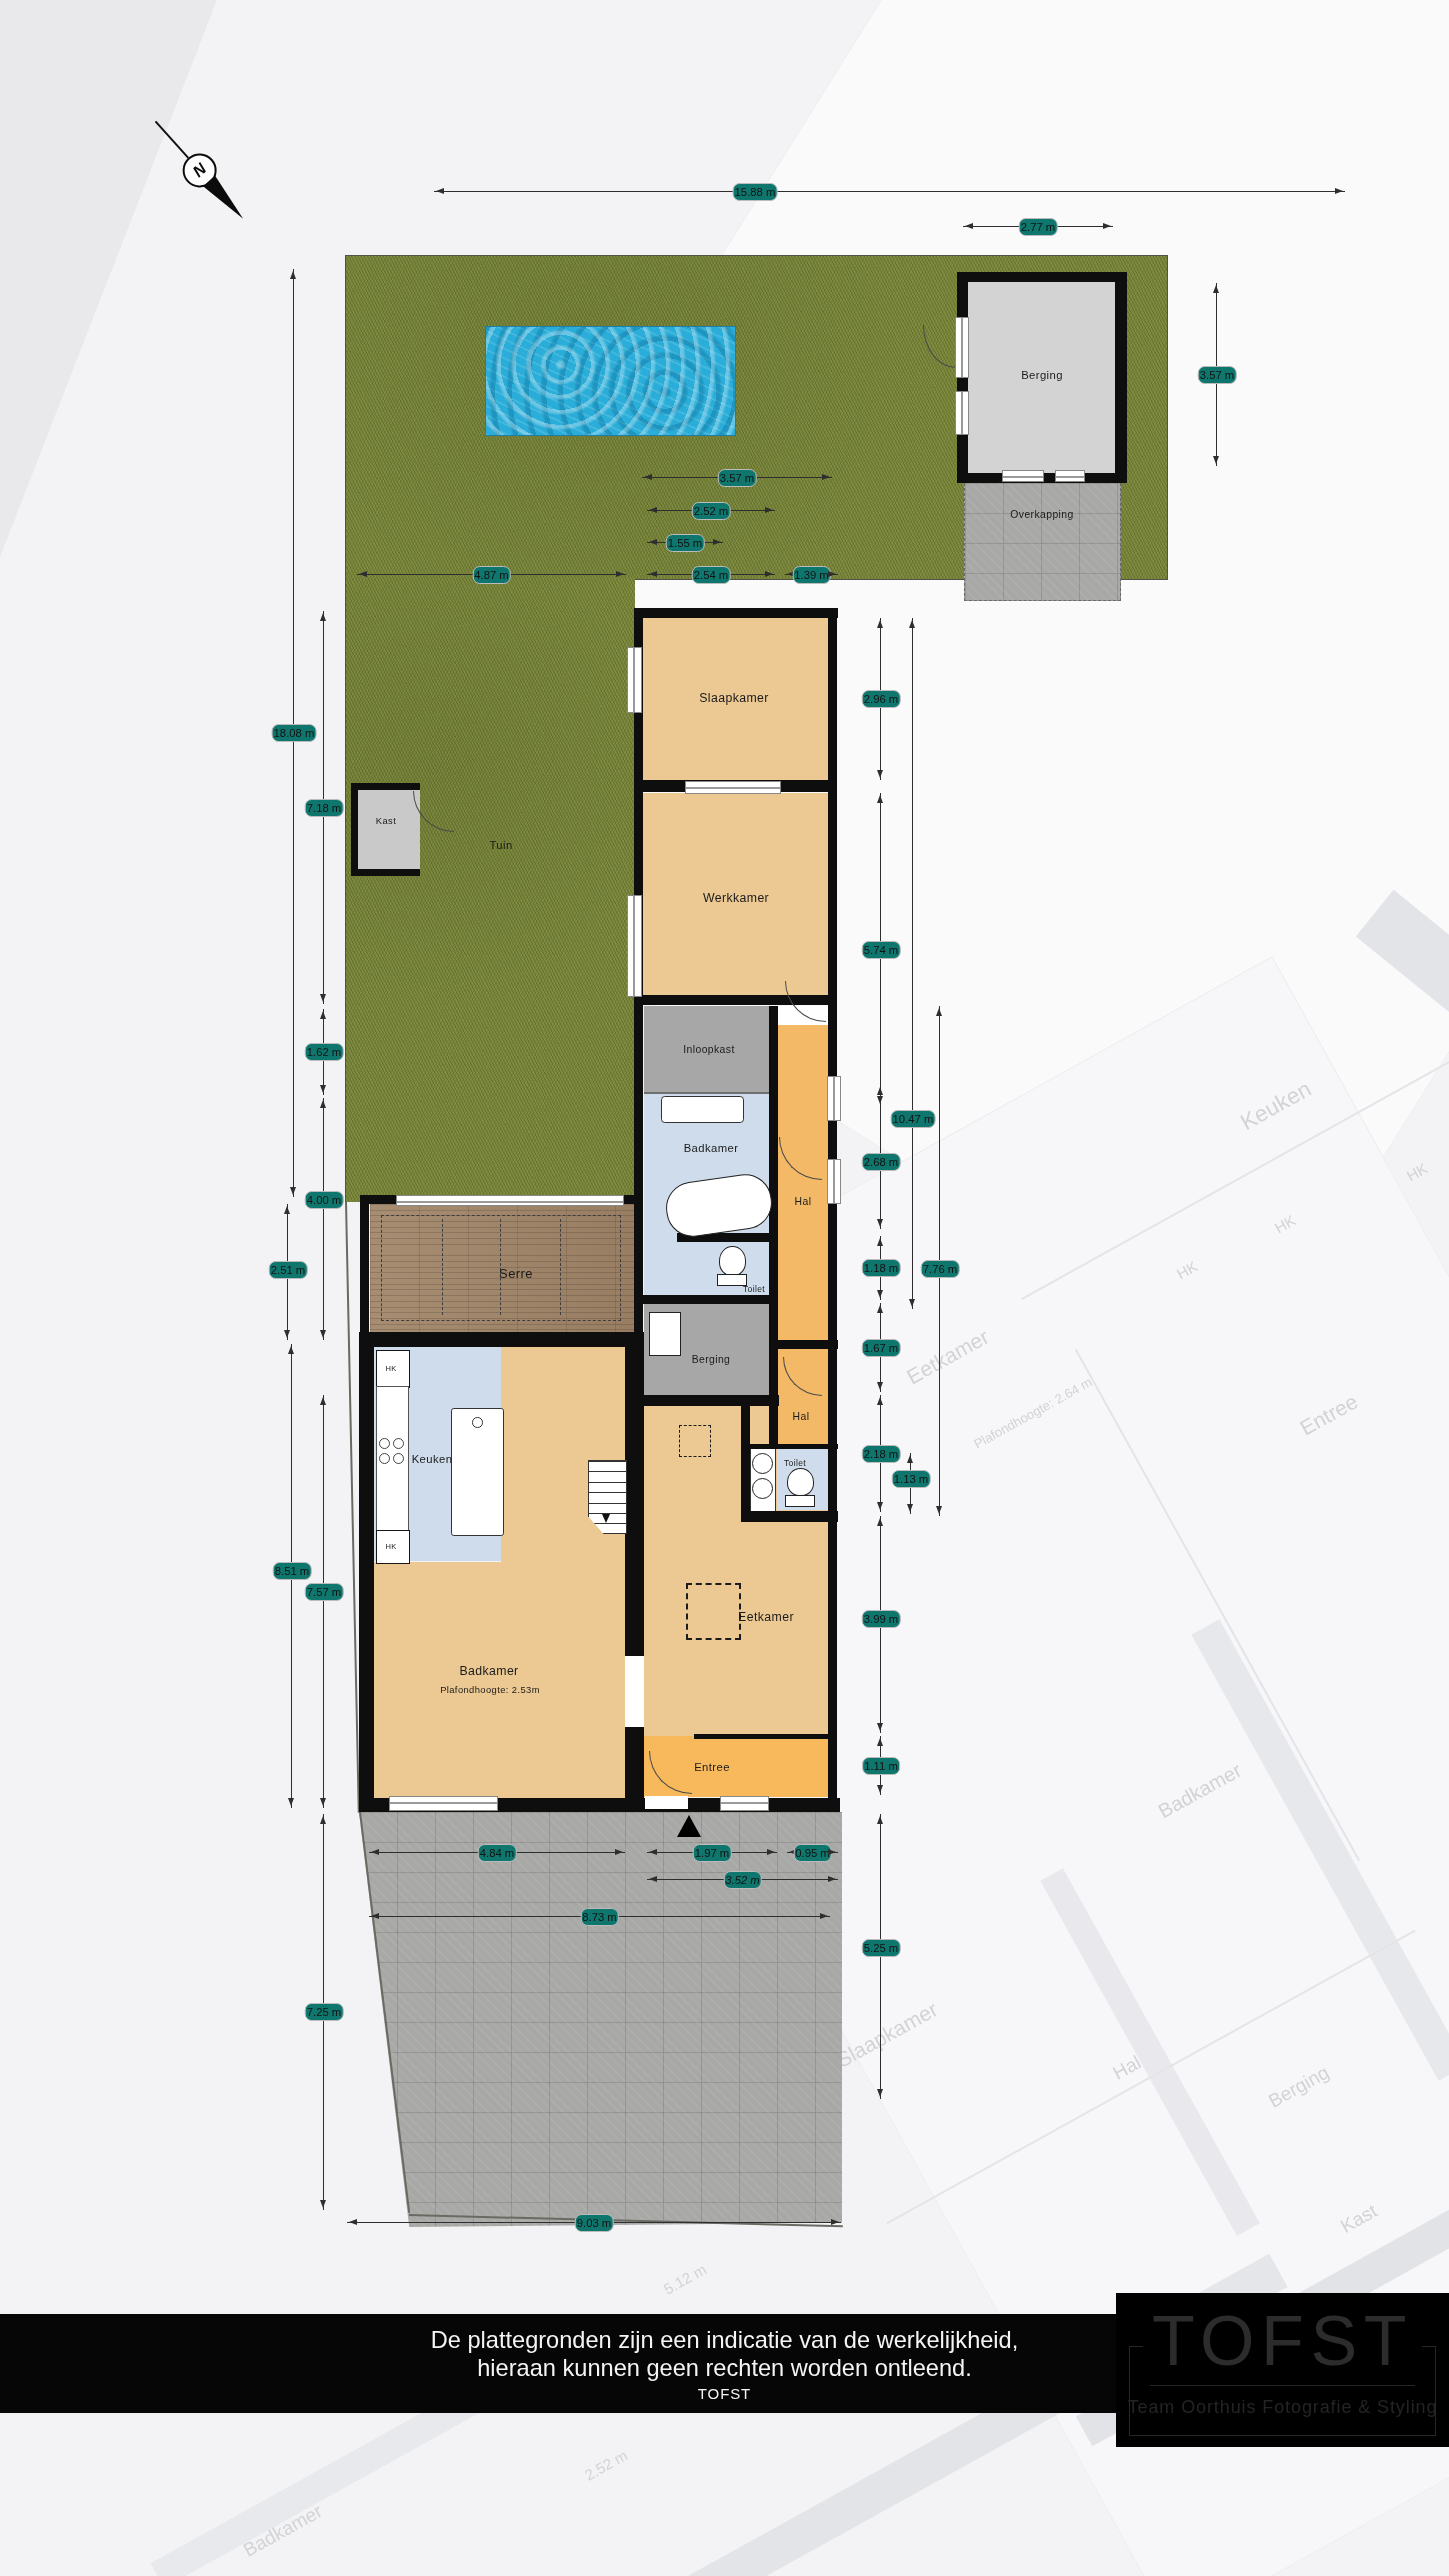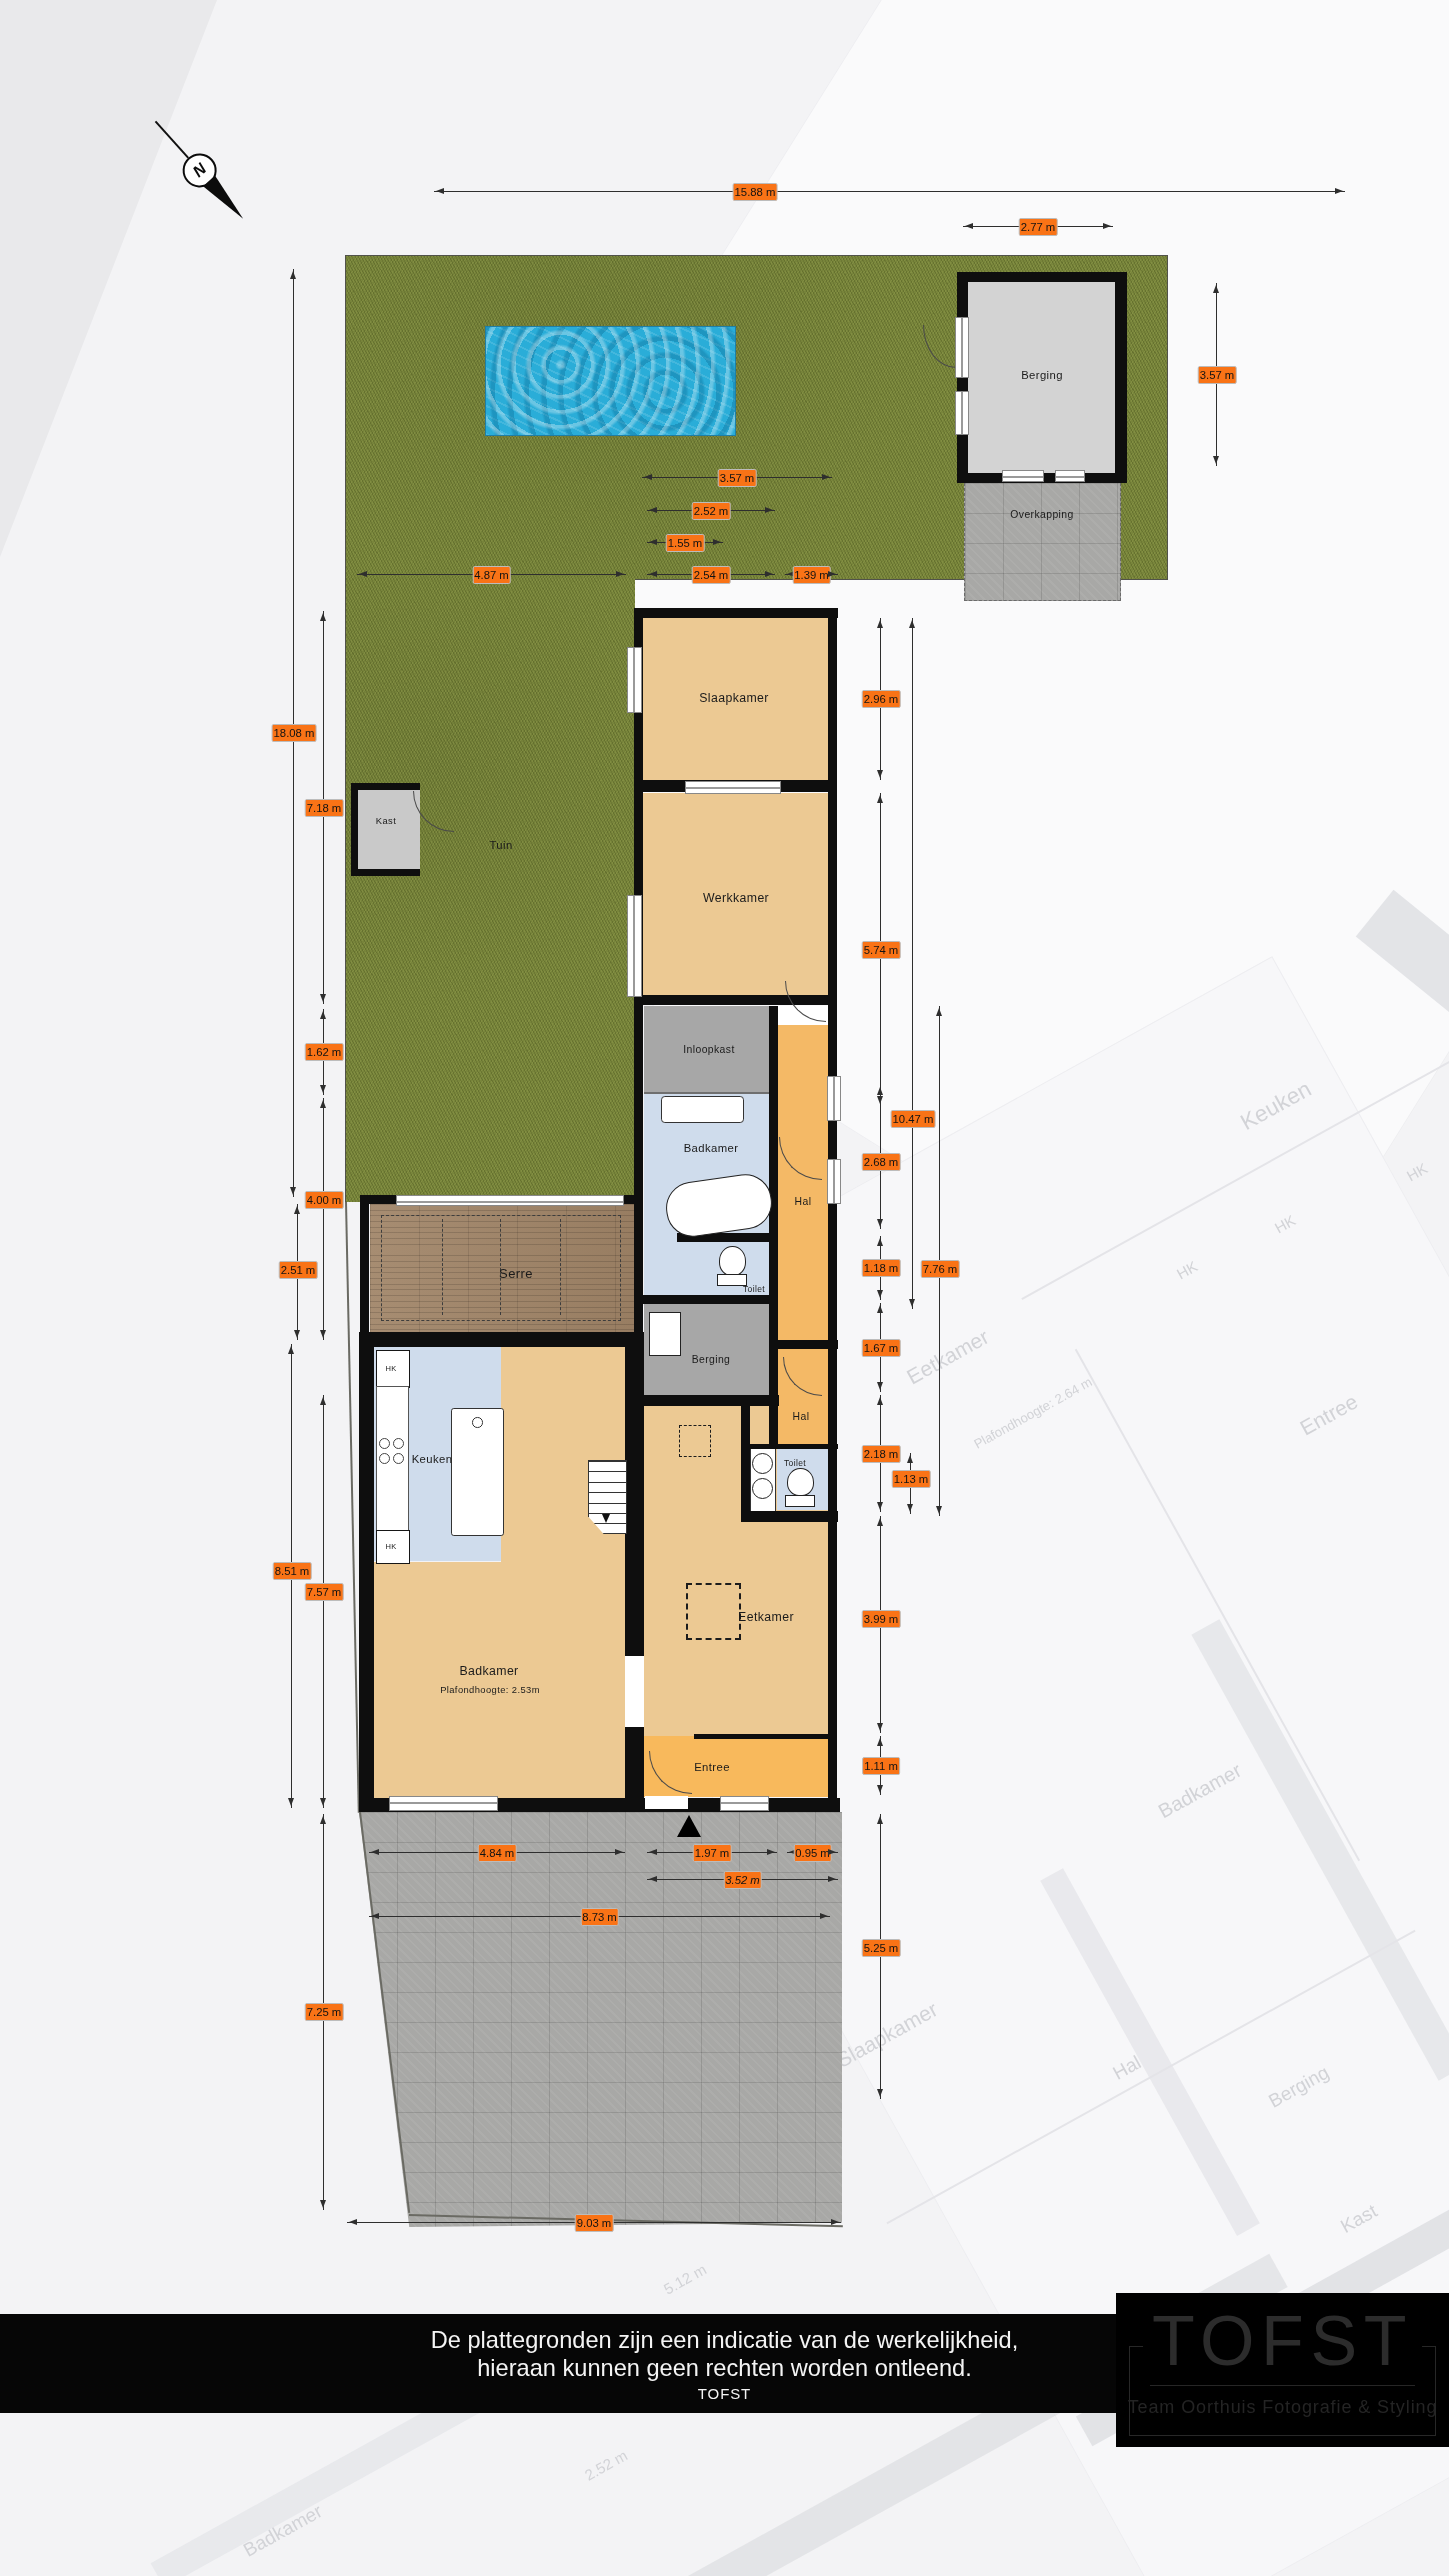--- a/index.html
+++ b/index.html
@@ -45,21 +45,21 @@
 
   
   #dims{position:absolute;inset:0;z-index:60;}
   .dim{position:absolute;}
   .dim-h{height:0;border-top:0.9px solid #2e2e2e;}
   .dim-h::before{content:"";position:absolute;left:-0.9px;top:-4.2px;border:3.8px solid transparent;border-right:8.5px solid #2e2e2e;}
   .dim-h::after{content:"";position:absolute;right:-0.9px;top:-4.2px;border:3.8px solid transparent;border-left:8.5px solid #2e2e2e;}
   .dim-v{width:0;border-left:0.9px solid #2e2e2e;}
   .dim-v::before{content:"";position:absolute;top:-0.9px;left:-4.2px;border:3.8px solid transparent;border-bottom:8.5px solid #2e2e2e;}
   .dim-v::after{content:"";position:absolute;bottom:-0.9px;left:-4.2px;border:3.8px solid transparent;border-top:8.5px solid #2e2e2e;}
-  .dim-label{position:absolute;left:50%;top:50%;transform:translate(-50%,-50%);background:#f97316;border:0.9px solid #bcbcbc;border-radius:2px;padding:0 1px;font-size:11.3px;line-height:16px;color:#131313;white-space:nowrap;}
+  .dim-label{position:absolute;left:50%;top:50%;transform:translate(-50%,-50%);background:#0f766e;border:0.9px solid #bcbcbc;border-radius:7px;padding:0 1px;font-size:11.3px;line-height:16px;color:#131313;white-space:nowrap;}
 
   
   .compass{position:absolute;left:185px;top:102px;width:42px;height:151px;z-index:50;
     transform:rotate(-42deg);display:flex;flex-direction:column;align-items:center;}
   .compass-line{width:1.9px;height:49px;background:#111;}
   .compass-circle{width:30px;height:30px;border-radius:50%;border:2.8px solid #0c0c0c;background:#fff;
     display:flex;align-items:center;justify-content:center;font-weight:bold;font-style:italic;font-size:16px;color:#0c0c0c;}
   .compass-needle{width:0;height:0;border-left:8.5px solid transparent;border-right:8.5px solid transparent;border-top:51px solid #0c0c0c;margin-top:-2.8px;}
 
   
@@ -297,21 +297,21 @@
       </div>
       <div class="dim dim-v" style="left: 323px; top: 611px; height: 393px;">
         <span class="dim-label">7.18 m</span>
       </div>
       <div class="dim dim-v" style="left: 323px; top: 1009px; height: 86px;">
         <span class="dim-label">1.62 m</span>
       </div>
       <div class="dim dim-v" style="left: 323px; top: 1098px; height: 242px;">
         <span class="dim-label" style="top: 102px;">4.00 m</span>
       </div>
-      <div class="dim dim-v" style="left: 297px; top: 1204px; height: 136px;">
+      <div class="dim dim-v" style="left: 287px; top: 1204px; height: 136px;">
         <span class="dim-label" style="top: 66px;">2.51 m</span>
       </div>
       <div class="dim dim-v" style="left: 291px; top: 1344px; height: 464px;">
         <span class="dim-label" style="top: 227px;">8.51 m</span>
       </div>
       <div class="dim dim-v" style="left: 323px; top: 1395px; height: 413px;">
         <span class="dim-label" style="top: 197px;">7.57 m</span>
       </div>
       <div class="dim dim-v" style="left: 323px; top: 1814px; height: 396px;">
         <span class="dim-label">7.25 m</span>

